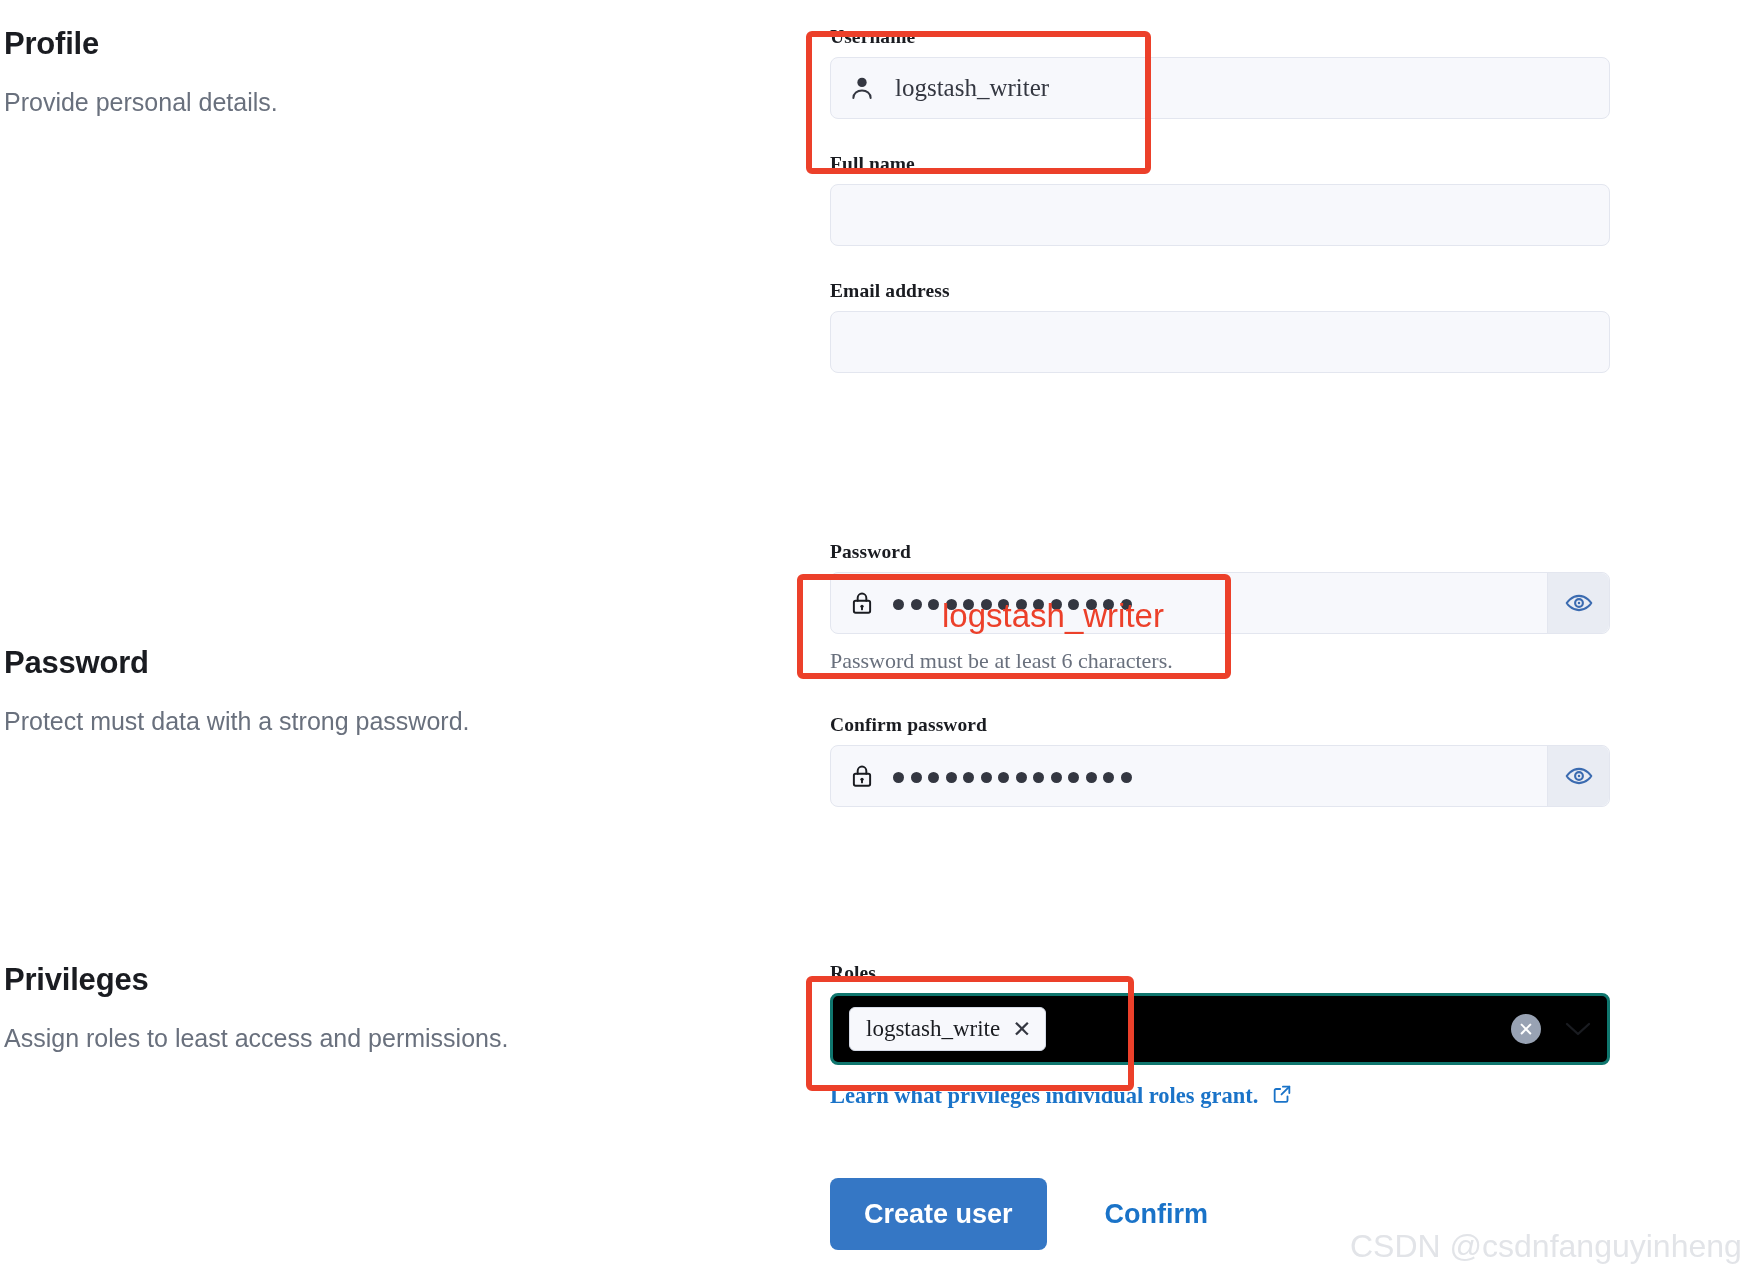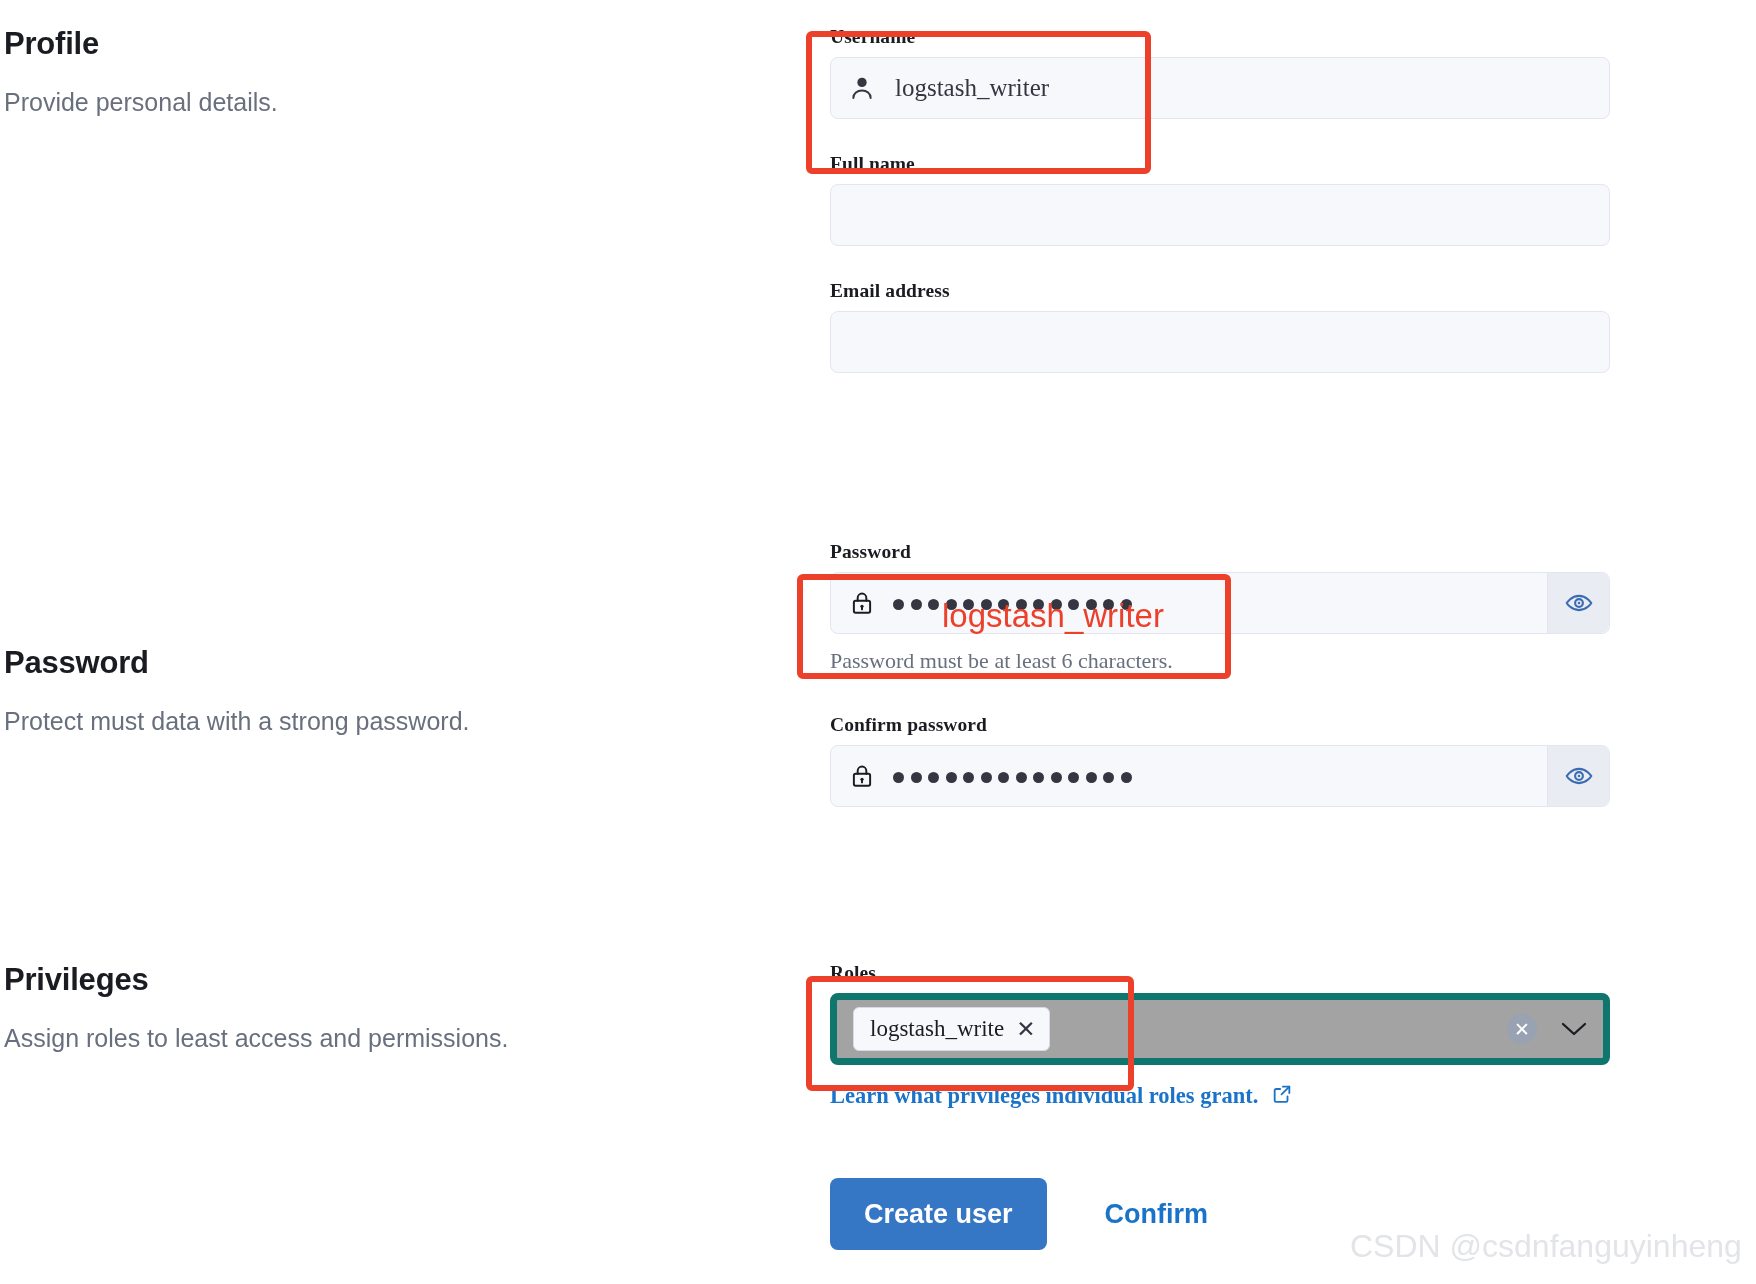--- a/index.html
+++ b/index.html
@@ -117,22 +117,22 @@
   .help-text {
     font-size: 22px;
     color: #69707d;
     margin-top: 14px;
   }
 
   
   .combo {
     width: 780px;
     min-height: 72px;
-    background: #a3a3a3;
-    border: 7px solid #0f766e;
+    background: #000000;
+    border: 3px solid #0f766e;
     border-radius: 8px;
     display: flex;
     align-items: center;
     padding: 0 14px 0 16px;
   }
   .pill {
     display: inline-flex;
     align-items: center;
     gap: 12px;
     height: 44px;

